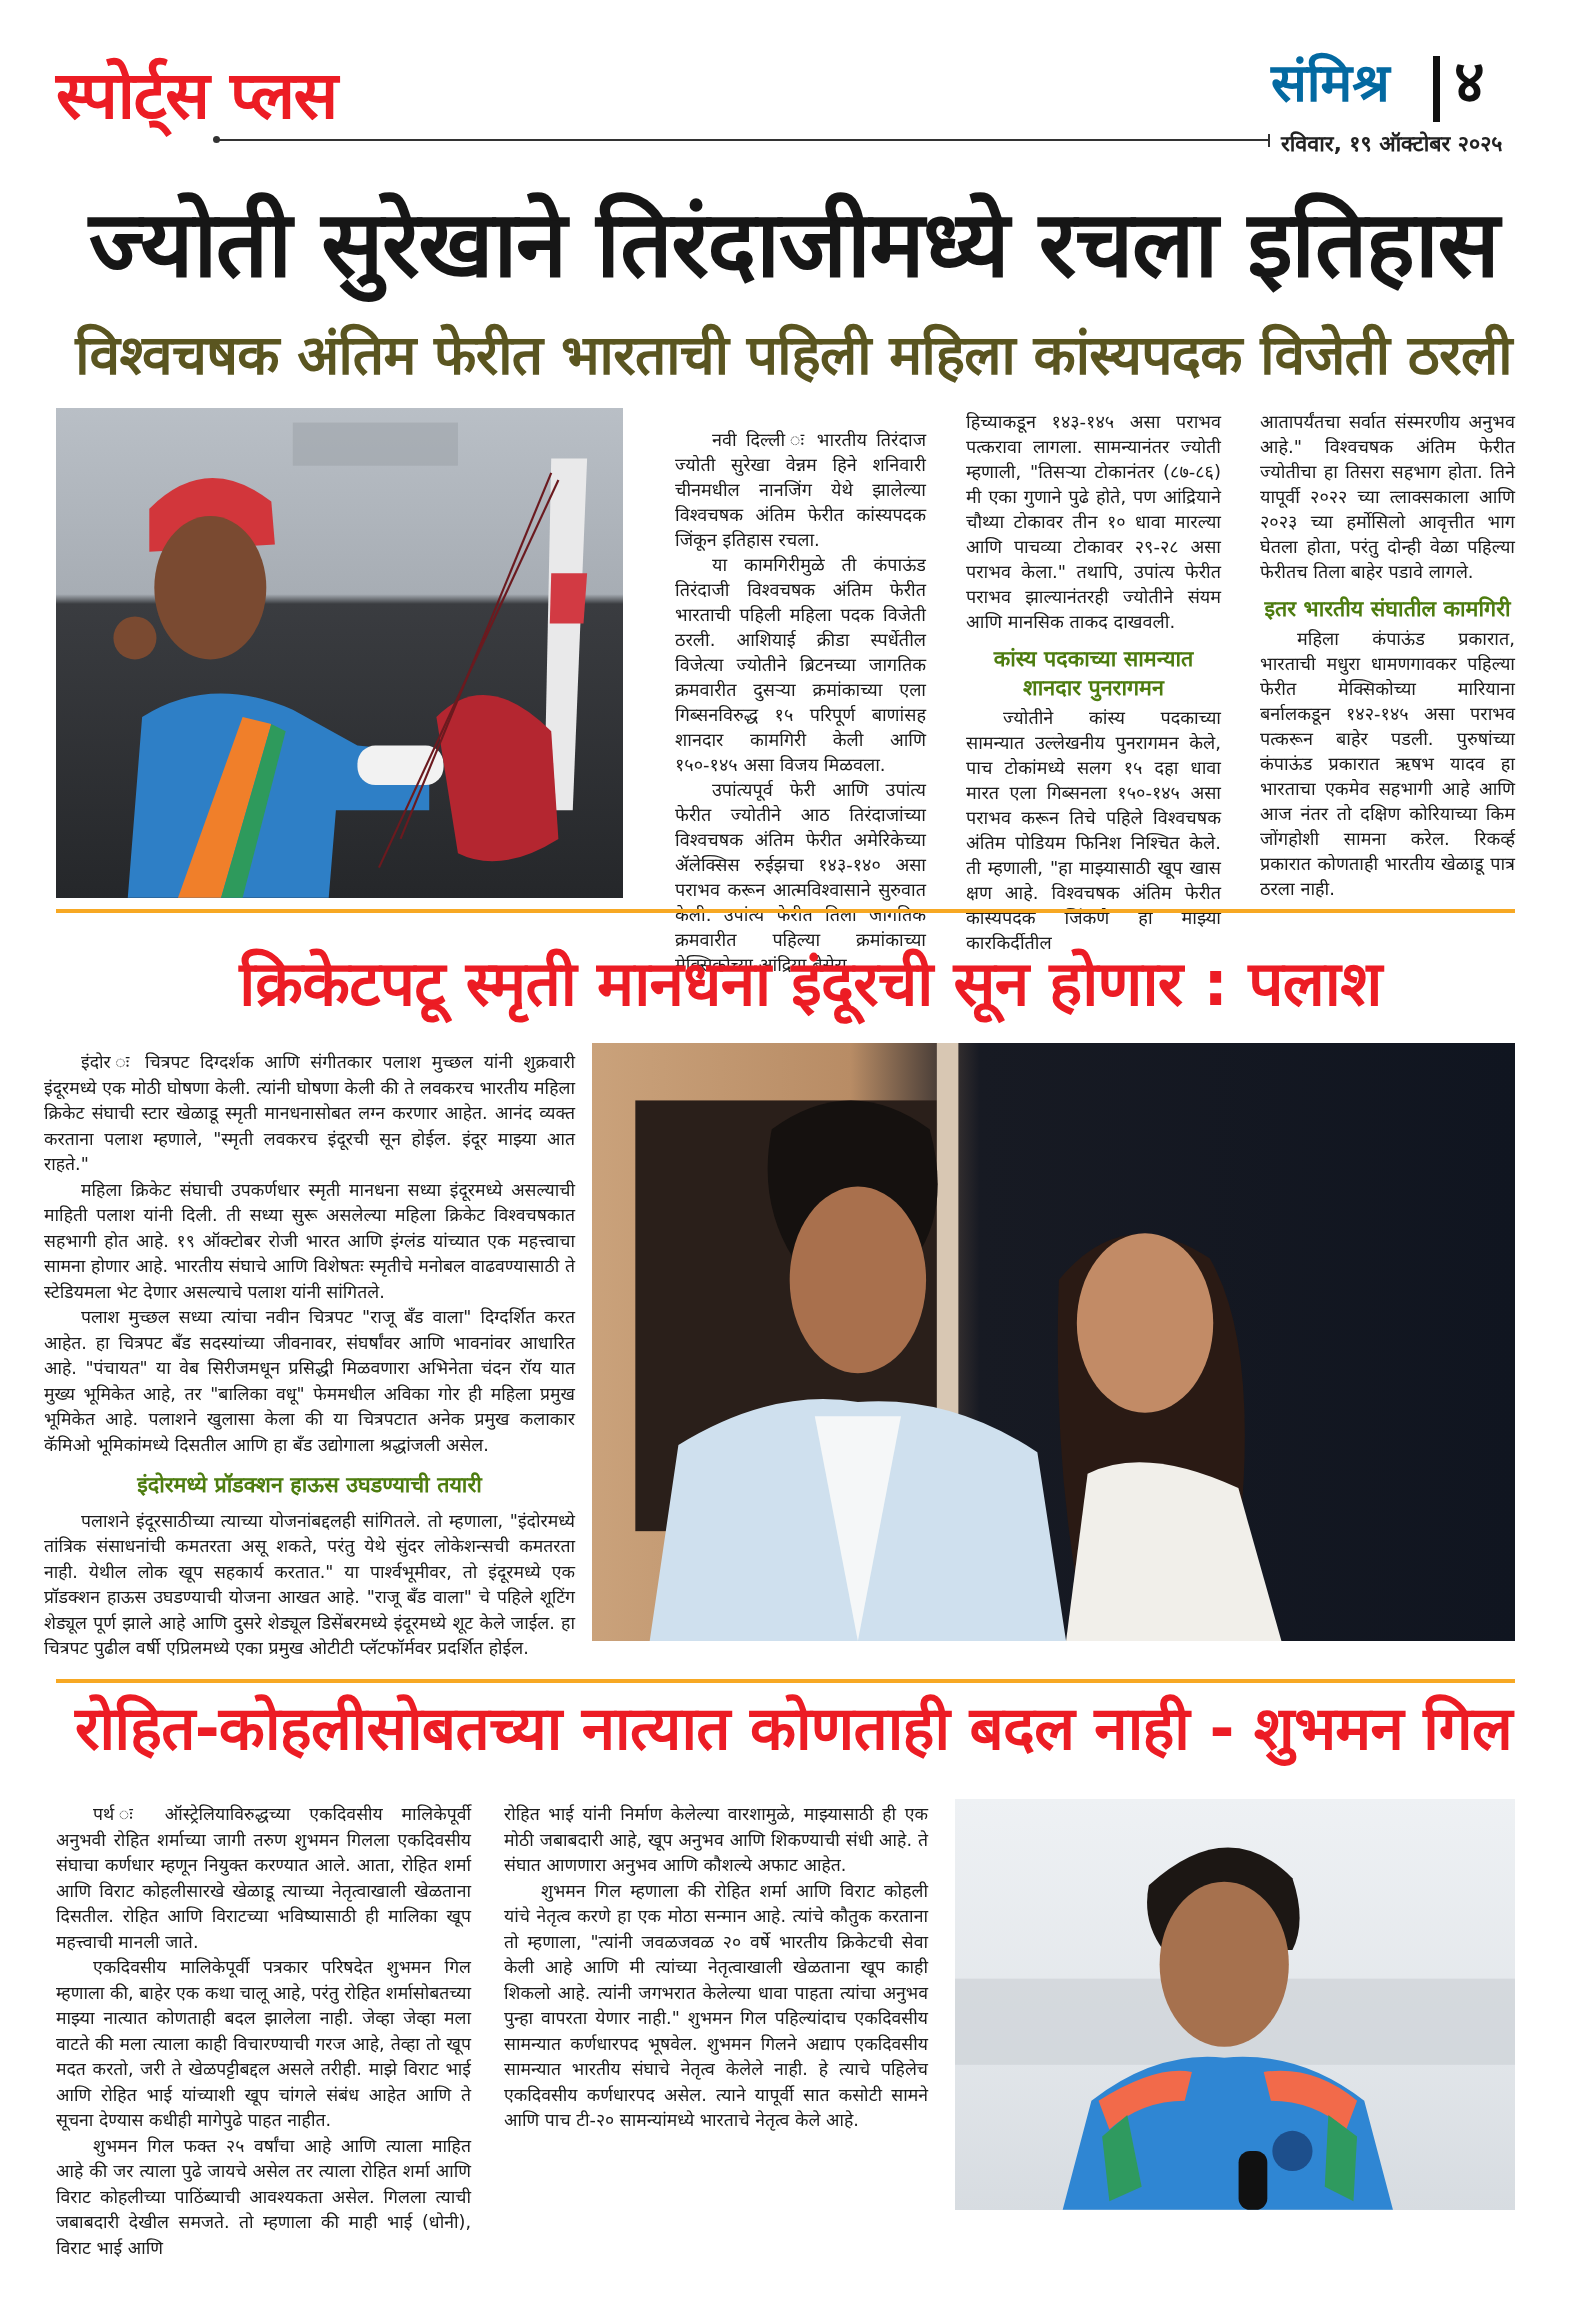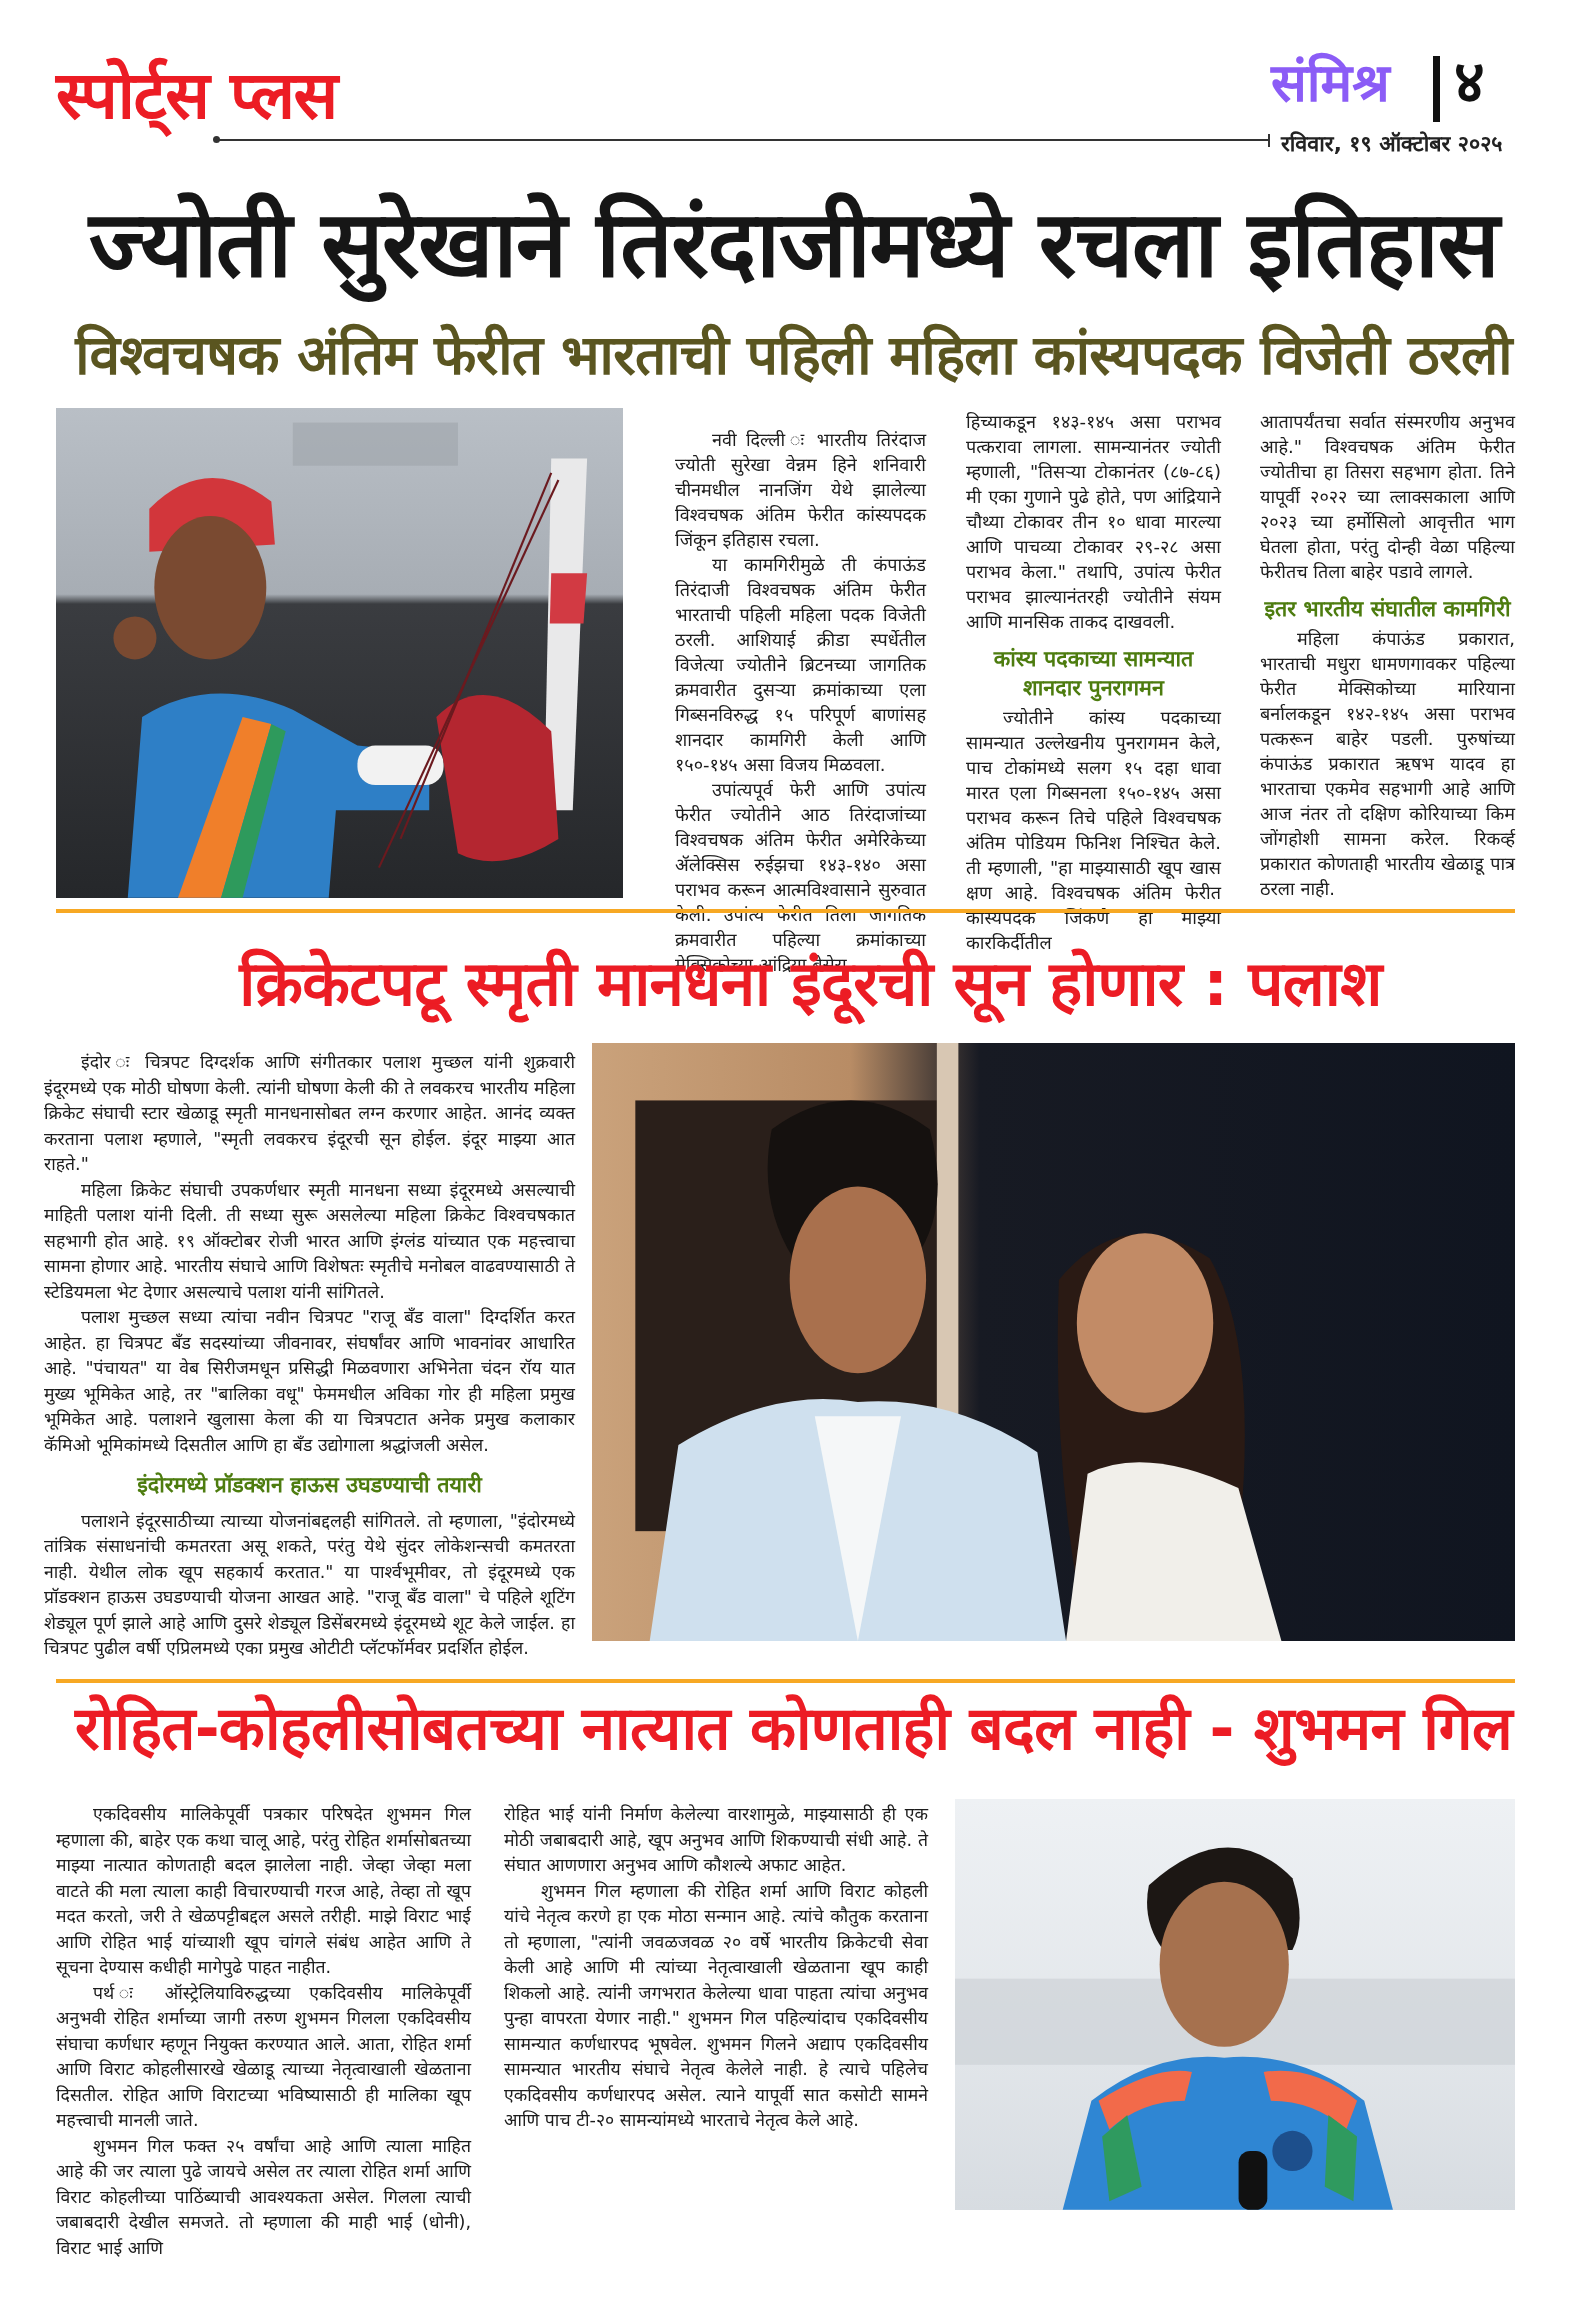--- a/index.html
+++ b/index.html
@@ -3,21 +3,21 @@
 <meta charset="utf-8">
 <style>
   html, body { margin: 0; padding: 0; background: #ffffff; }
   body { width: 1583px; height: 2319px; position: relative; overflow: hidden;
          font-family: "DejaVu Sans", "Liberation Sans", sans-serif; color: #1a1a1a; }
   .abs { position: absolute; }
 
   
   .brand { left: 56px; top: 63px; font-size: 66px; font-weight: 700; color: #ec1c24;
            letter-spacing: -1.4px; line-height: 1; font-family: "DejaVu Sans", sans-serif; }
-  .section-name { left: 1271px; top: 56px; font-size: 53px; font-weight: 700; color: #8b5cf6; line-height: 1; }
+  .section-name { left: 1271px; top: 56px; font-size: 53px; font-weight: 700; color: #0369a1; line-height: 1; }
   .section-bar { left: 1433px; top: 56px; width: 7.2px; height: 66px; background: #111; }
   .page-num { left: 1454px; top: 52px; font-size: 59px; font-weight: 700; color: #111; line-height: 1; }
   .rule-line { left: 215px; top: 139px; width: 1054px; height: 2.2px; background: #333; }
   .rule-dot-l { left: 213px; top: 136px; width: 7.2px; height: 7.2px; border-radius: 50%; background: #333; }
   .rule-tick-r { left: 1268px; top: 134px; width: 2.2px; height: 13px; background: #333; }
   .date { left: 1281px; top: 128px; font-size: 21.5px; font-weight: 700; color: #222; white-space: nowrap; }
 
   .headline1 { left: 43px; top: 194px; width: 1501px; text-align: center; font-size: 92px;
                font-weight: 700; color: #161616; line-height: 1.1; letter-spacing: -1.4px; white-space: nowrap; }
   .subhead1 { left: 43px; top: 325px; width: 1501px; text-align: center; font-size: 55px;
@@ -120,22 +120,22 @@
     <ellipse cx="770" cy="390" rx="95" ry="125" fill="#c28b66"></ellipse>
     <path d="M690 600 Q770 560 900 620 L960 833 L660 833 Z" fill="#f1efea"></path>
   </svg>
 </div>
 
 <div class="abs orange-rule" style="top:1679px;"></div>
 
 <h1 class="abs headline3" style="margin:0">रोहित-कोहलीसोबतच्या नात्यात कोणताही बदल नाही - शुभमन गिल</h1>
 
 <div class="abs col" style="left:56px; top:1802px; width:415px; font-size:17.6px; line-height:25.5px;">
+  <p>पर्थ ः ऑस्ट्रेलियाविरुद्धच्या एकदिवसीय मालिकेपूर्वी अनुभवी रोहित शर्माच्या जागी तरुण शुभमन गिलला एकदिवसीय संघाचा कर्णधार म्हणून नियुक्त करण्यात आले. आता, रोहित शर्मा आणि विराट कोहलीसारखे खेळाडू त्याच्या नेतृत्वाखाली खेळताना दिसतील. रोहित आणि विराटच्या भविष्यासाठी ही मालिका खूप महत्त्वाची मानली जाते.</p>
   <p>एकदिवसीय मालिकेपूर्वी पत्रकार परिषदेत शुभमन गिल म्हणाला की, बाहेर एक कथा चालू आहे, परंतु रोहित शर्मासोबतच्या माझ्या नात्यात कोणताही बदल झालेला नाही. जेव्हा जेव्हा मला वाटते की मला त्याला काही विचारण्याची गरज आहे, तेव्हा तो खूप मदत करतो, जरी ते खेळपट्टीबद्दल असले तरीही. माझे विराट भाई आणि रोहित भाई यांच्याशी खूप चांगले संबंध आहेत आणि ते सूचना देण्यास कधीही मागेपुढे पाहत नाहीत.</p>
-  <p>पर्थ ः ऑस्ट्रेलियाविरुद्धच्या एकदिवसीय मालिकेपूर्वी अनुभवी रोहित शर्माच्या जागी तरुण शुभमन गिलला एकदिवसीय संघाचा कर्णधार म्हणून नियुक्त करण्यात आले. आता, रोहित शर्मा आणि विराट कोहलीसारखे खेळाडू त्याच्या नेतृत्वाखाली खेळताना दिसतील. रोहित आणि विराटच्या भविष्यासाठी ही मालिका खूप महत्त्वाची मानली जाते.</p>
   <p>शुभमन गिल फक्त २५ वर्षांचा आहे आणि त्याला माहित आहे की जर त्याला पुढे जायचे असेल तर त्याला रोहित शर्मा आणि विराट कोहलीच्या पाठिंब्याची आवश्यकता असेल. गिलला त्याची जबाबदारी देखील समजते. तो म्हणाला की माही भाई (धोनी), विराट भाई आणि</p>
 </div>
 
 <div class="abs col" style="left:504px; top:1802px; width:424px; font-size:17.6px; line-height:25.5px;">
   <p style="text-indent:0">रोहित भाई यांनी निर्माण केलेल्या वारशामुळे, माझ्यासाठी ही एक मोठी जबाबदारी आहे, खूप अनुभव आणि शिकण्याची संधी आहे. ते संघात आणणारा अनुभव आणि कौशल्ये अफाट आहेत.</p>
   <p>शुभमन गिल म्हणाला की रोहित शर्मा आणि विराट कोहली यांचे नेतृत्व करणे हा एक मोठा सन्मान आहे. त्यांचे कौतुक करताना तो म्हणाला, "त्यांनी जवळजवळ २० वर्षे भारतीय क्रिकेटची सेवा केली आहे आणि मी त्यांच्या नेतृत्वाखाली खेळताना खूप काही शिकलो आहे. त्यांनी जगभरात केलेल्या धावा पाहता त्यांचा अनुभव पुन्हा वापरता येणार नाही." शुभमन गिल पहिल्यांदाच एकदिवसीय सामन्यात कर्णधारपद भूषवेल. शुभमन गिलने अद्याप एकदिवसीय सामन्यात भारतीय संघाचे नेतृत्व केलेले नाही. हे त्याचे पहिलेच एकदिवसीय कर्णधारपद असेल. त्याने यापूर्वी सात कसोटी सामने आणि पाच टी-२० सामन्यांमध्ये भारताचे नेतृत्व केले आहे.</p>
 </div>
 
 <div class="abs photo photo-gill">
   <svg width="560" height="411" viewBox="0 0 780 572">

